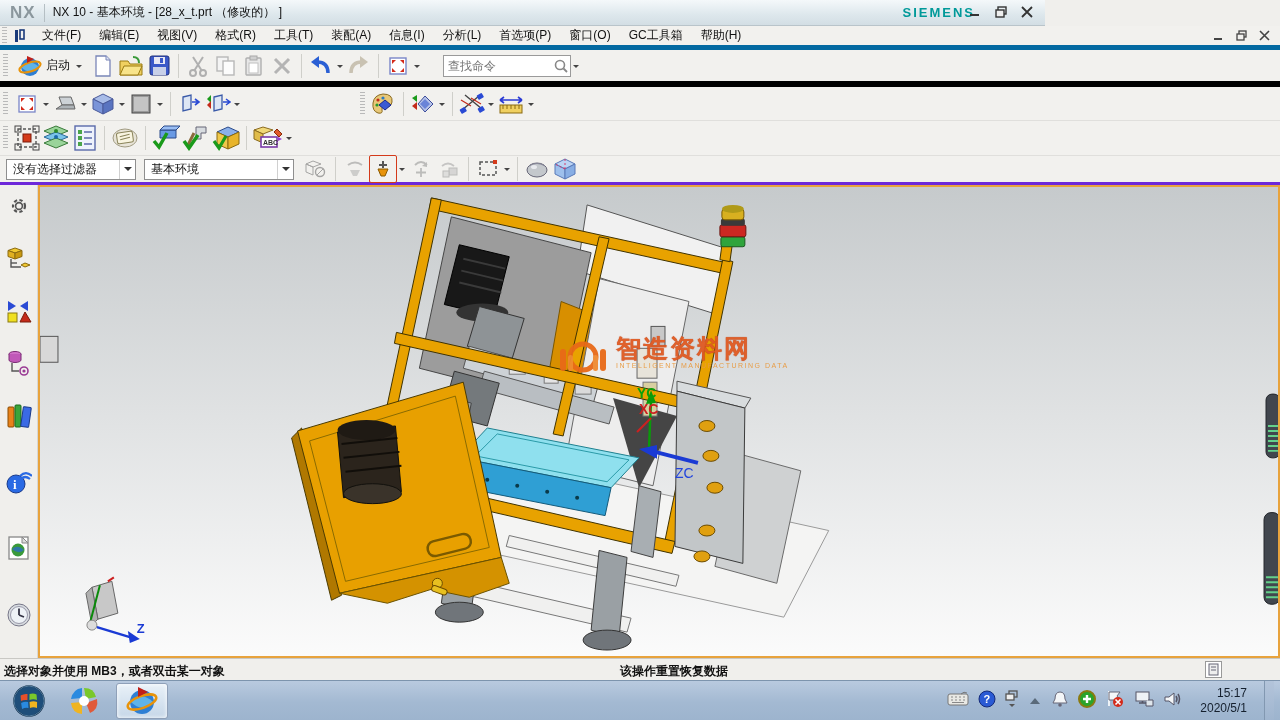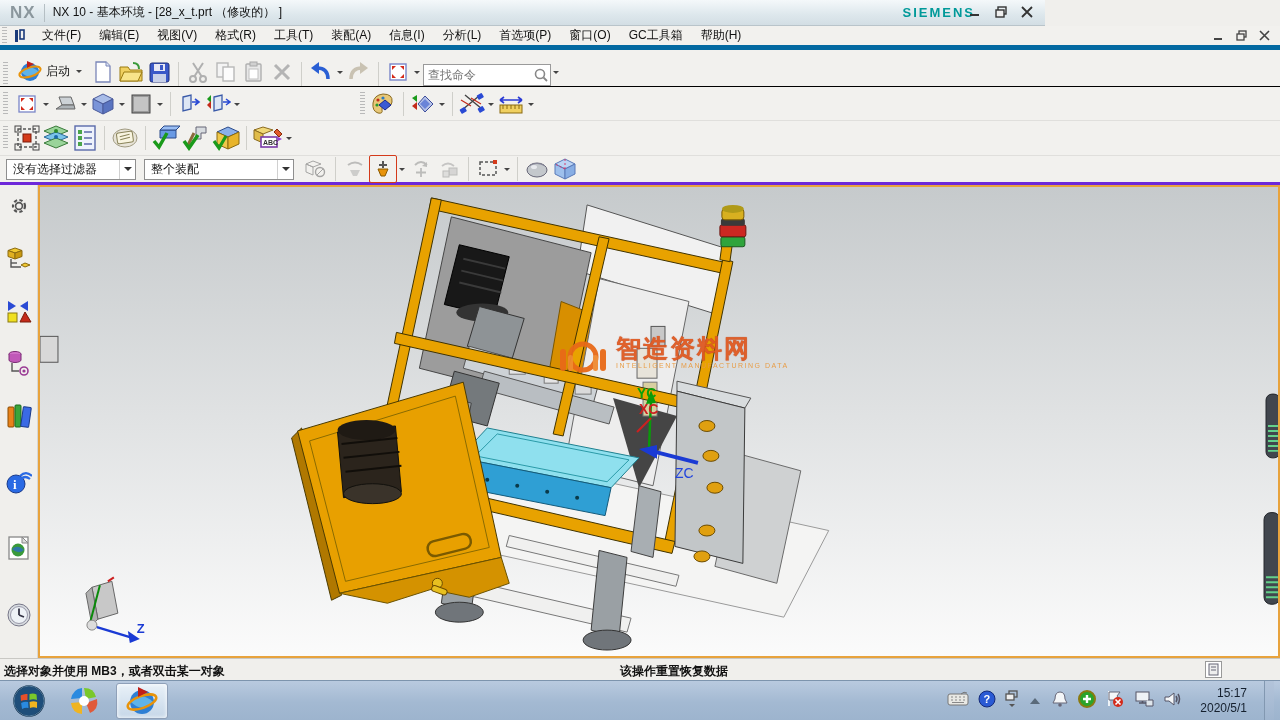--- a/index.html
+++ b/index.html
@@ -21,34 +21,34 @@
   
   #menubar { left:0; top:26px; width:1280px; height:24px; background:#f2f1ee;
     border-bottom:5px solid #0369a1; display:flex; align-items:center; }
   #menubar .grip { width:5px; height:18px; margin:0 4px 0 2px;
     background:repeating-linear-gradient(#bbb 0 1px,transparent 1px 3px); }
   .menu-item { font-size:12px; color:#111; padding:3px 9px; cursor:default; }
   #menu-winbtns { margin-left:auto; display:flex; gap:12px; padding-right:10px; }
 
   
   .toolbar { left:0; width:1280px; background:#f2f1ee; display:flex; align-items:center; }
-  #toolbar1 { top:50px; height:37px; border-bottom:1px solid #000000;align-items:flex-end; }
+  #toolbar1 { top:50px; height:37px; border-bottom:6px solid #000000; }
   #toolbar2 { top:87px; height:34px; border-bottom:1px solid #e0dfdc; }
   #toolbar3 { top:121px; height:35px; border-bottom:1px solid #e0dfdc; }
   #selbar   { top:156px; height:29px; border-bottom:3px solid #6d28d9; }
   .tgrip { width:5px; height:24px; margin:0 5px 0 3px;
     background:repeating-linear-gradient(#b9b9b9 0 1px,transparent 1px 3px); }
   .tsep { width:1px; height:24px; background:#cfcfca; margin:0 5px; }
   .tbtn { display:flex; align-items:center; justify-content:center; height:28px; min-width:28px;
     border:1px solid transparent; border-radius:2px; }
   .dd { width:10px; height:28px; display:flex; align-items:center; justify-content:center; }
   .dd::after { content:""; width:0; height:0; border:3.5px solid transparent; border-top-color:#444; margin-top:4px; }
   #start-btn { display:flex; align-items:center; gap:4px; padding:0 4px; height:30px; }
   #start-label { font-size:12px; color:#111; }
-  #search-wrap { display:flex; align-items:center; border:1px solid #9a9a9a; background:#fff; height:22px; width:128px; margin-left:1px; }
+  #search-wrap { display:flex; align-items:center; border:1px solid #9a9a9a; background:#fff; height:22px; width:128px; margin-left:21px; }
   #search-input { border:0; outline:0; flex:1; font-size:12px; padding:2px 4px; font-family:inherit; width:90px;}
   .combo { display:flex; align-items:center; border:1px solid #8f8f8f; background:#fff; height:21px; margin-right:8px; }
   .combo .cval { font-size:12px; padding:0 6px; color:#111; flex:1; white-space:nowrap; }
   .combo .carr { width:16px; height:100%; display:flex; align-items:center; justify-content:center; border-left:1px solid #d0d0d0; }
   .combo .carr::after { content:""; width:0; height:0; border:4px solid transparent; border-top-color:#333; margin-top:4px; }
 
   
   #sidebar { left:0; top:185px; width:38px; height:473px; background:#f0efec; border-right:1px solid #d8d7d3;
     display:flex; flex-direction:column; align-items:center; padding-top:10px; gap:15px; }
   .side-icon { width:26px; height:26px; display:flex; align-items:center; justify-content:center; }
@@ -403,21 +403,21 @@
     <span class="dd"></span>
   </div>
 
   <div id="selbar" class="toolbar abs">
     <span style="width:6px"></span>
     <span class="combo" style="width:130px">
       <span class="cval">没有选择过滤器</span>
       <span class="carr"></span>
     </span>
     <span class="combo" style="width:150px">
-      <span class="cval">整个装配</span>
+      <span class="cval">基本环境</span>
       <span class="carr"></span>
     </span>
     <span class="tbtn">
         <svg width="22" height="20" opacity=".55">
           <path d="M8 2 L16 5 L8 8 L1 5 Z" fill="none" stroke="#666"></path>
           <path d="M1 5 L8 8 L8 16 L1 13 Z" fill="none" stroke="#666"></path>
           <circle cx="15" cy="13" r="4.5" fill="none" stroke="#666" stroke-width="1.4"></circle>
           <path d="M12 16 L18 10" stroke="#666"></path>
         </svg>
       </span>

